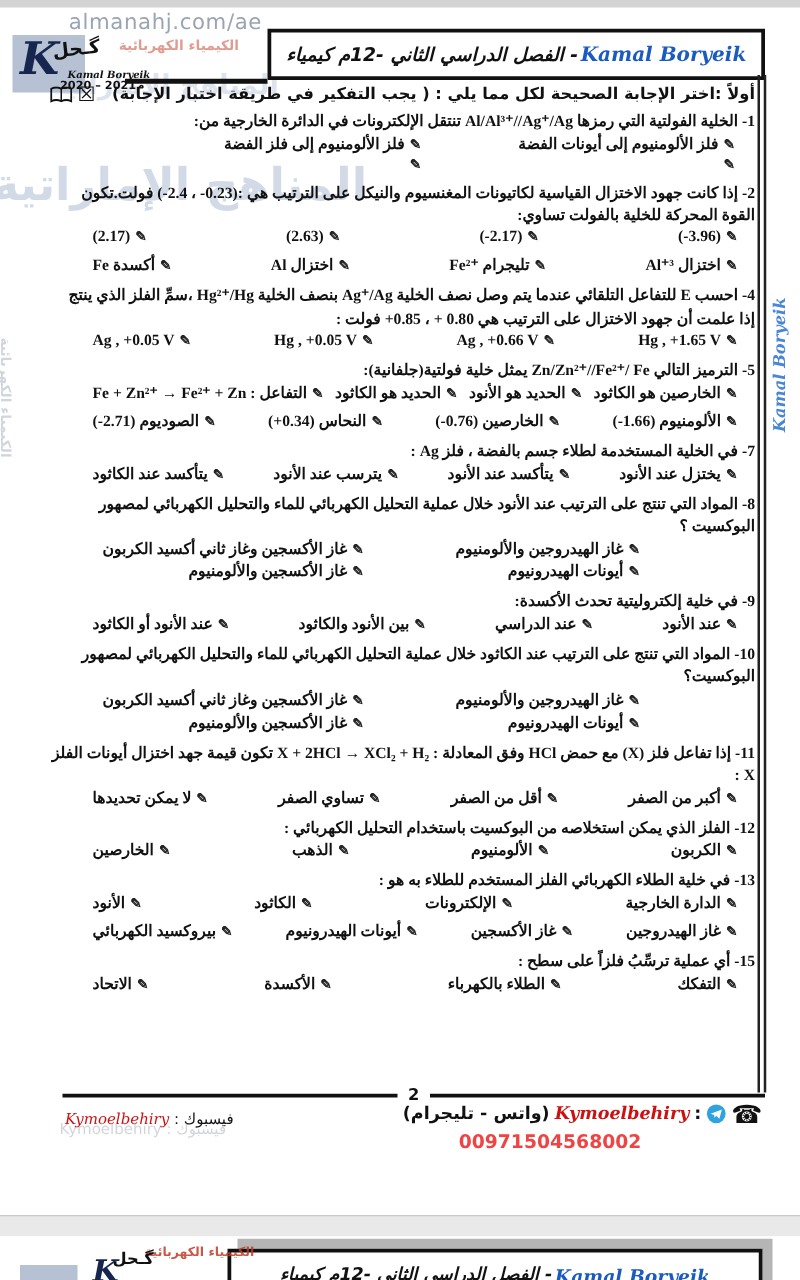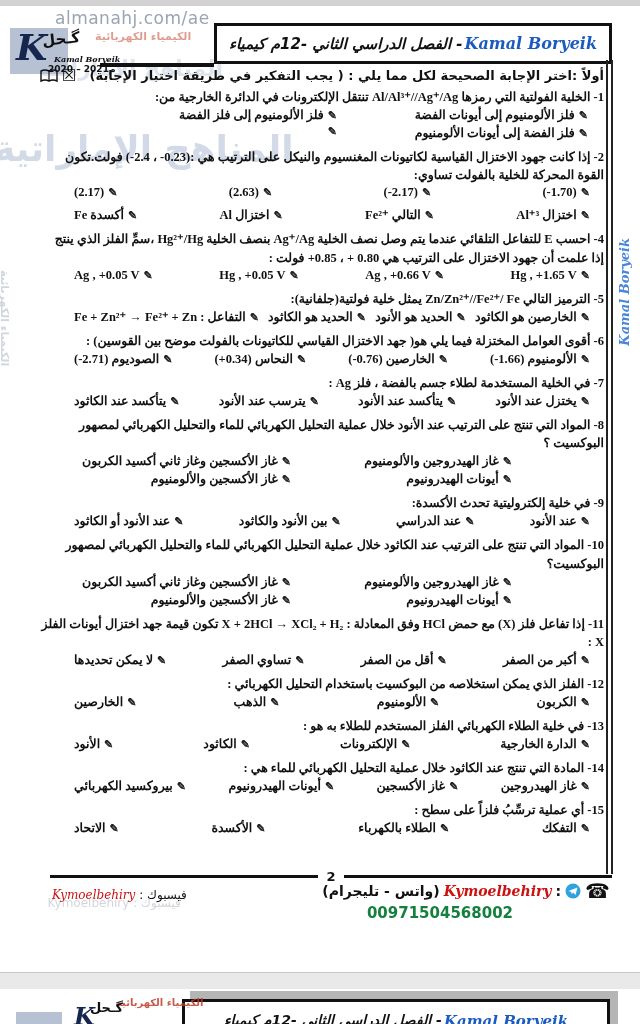--- a/index.html
+++ b/index.html
@@ -48,21 +48,21 @@
   .marker { font-size:11px; color:#222; }
 
   .footer-rule { position:absolute; left:50px; top:869px; width:562px; display:flex; align-items:center; direction:ltr; }
   .footer-rule .seg { flex:1; height:3px; background:#111; }
   .footer-rule .pg { padding:0 8px; font-size:13px; font-weight:bold; color:#111; }
 
   .contact-right { position:absolute; right:30px; top:879px; width:340px; text-align:center; direction:rtl; }
   .contact-line { display:flex; justify-content:flex-start; align-items:center; gap:4px; font-size:14px; font-weight:bold; color:#111; }
   .contact-line .phone-ic { font-size:20px; }
   .contact-line .name { color:#cc1111; font-family:"DejaVu Serif", serif; font-style:italic; font-weight:bold; }
-  .phone-num { font-size:15px; font-weight:bold; color:#15803d; margin-top:1px; direction:ltr; }
+  .phone-num { font-size:15px; font-weight:bold; color:#ef4444; margin-top:1px; direction:ltr; }
 
   .contact-left { position:absolute; left:52px; top:888px; direction:rtl; font-size:12px; font-weight:normal; color:#111; }
   .contact-left .name { color:#cc1111; font-family:"DejaVu Serif", serif; font-style:italic; }
   .contact-left .ghost { position:absolute; right:6px; top:8px; opacity:.3; color:#6b7686; white-space:nowrap; }
 
   .separator { position:absolute; left:0; top:972px; width:640px; height:17px; background:#e9e9e9; border-top:1px solid #c9c9c9; }
 
   .np-shadow { position:absolute; left:190px; top:991px; width:428px; height:33px; background:#b5b5b5; }
   .np-box { position:absolute; left:182px; top:999px; width:428px; height:60px; border:3px solid #111; background:#fff;
             display:flex; align-items:flex-start; justify-content:center; padding-top:10px; direction:rtl; gap:2px; }
@@ -122,33 +122,32 @@
             <span class="option">
               <span class="marker">✎</span>
               <span class="opt-text" dir="auto">فلز الألومنيوم إلى أيونات الفضة</span>
             </span>
             <span class="option">
               <span class="marker">✎</span>
               <span class="opt-text" dir="auto">فلز الألومنيوم إلى فلز الفضة</span>
             </span>
             <span class="option">
               <span class="marker">✎</span>
-              <span class="opt-text" dir="auto">فلز الفضة إلى أيونات الألومنيوم</span>
             </span>
             <span class="option">
               <span class="marker">✎</span>
             </span>
           </div>
         </div>
         <div class="question">
           <div class="q-text">2- إذا كانت جهود الاختزال القياسية لكاتيونات المغنسيوم والنيكل على الترتيب هي :⁦(-2.4 ، -0.23)⁩ فولت.تكون القوة المحركة للخلية بالفولت تساوي:</div>
           <div class="q-options flex4">
             <span class="option">
               <span class="marker">✎</span>
-              <span class="opt-text" dir="auto">(-1.70)</span>
+              <span class="opt-text" dir="auto">(-3.96)</span>
             </span>
             <span class="option">
               <span class="marker">✎</span>
               <span class="opt-text" dir="auto">(-2.17)</span>
             </span>
             <span class="option">
               <span class="marker">✎</span>
               <span class="opt-text" dir="auto">(2.63)</span>
             </span>
             <span class="option">
@@ -158,21 +157,21 @@
           </div>
         </div>
         <div class="question">
           <div class="q-options flex4">
             <span class="option">
               <span class="marker">✎</span>
               <span class="opt-text" dir="auto">اختزال ⁦Al⁺³⁩</span>
             </span>
             <span class="option">
               <span class="marker">✎</span>
-              <span class="opt-text" dir="auto">التالي ⁦Fe²⁺⁩</span>
+              <span class="opt-text" dir="auto">تليجرام ⁦Fe²⁺⁩</span>
             </span>
             <span class="option">
               <span class="marker">✎</span>
               <span class="opt-text" dir="auto">اختزال ⁦Al⁩</span>
             </span>
             <span class="option">
               <span class="marker">✎</span>
               <span class="opt-text" dir="auto">أكسدة ⁦Fe⁩</span>
             </span>
           </div>
@@ -213,21 +212,20 @@
               <span class="marker">✎</span>
               <span class="opt-text" dir="auto">الحديد هو الكاثود</span>
             </span>
             <span class="option">
               <span class="marker">✎</span>
               <span class="opt-text" dir="auto">التفاعل : ⁦Fe + Zn²⁺ → Fe²⁺ + Zn⁩</span>
             </span>
           </div>
         </div>
         <div class="question">
-          <div class="q-text">6- أقوى العوامل المختزلة فيما يلي هو( جهد الاختزال القياسي للكاتيونات بالفولت موضح بين القوسين) :</div>
           <div class="q-options flex4">
             <span class="option">
               <span class="marker">✎</span>
               <span class="opt-text" dir="auto">الألومنيوم ⁦(-1.66)⁩</span>
             </span>
             <span class="option">
               <span class="marker">✎</span>
               <span class="opt-text" dir="auto">الخارصين ⁦(-0.76)⁩</span>
             </span>
             <span class="option">
@@ -381,21 +379,20 @@
               <span class="marker">✎</span>
               <span class="opt-text" dir="auto">الكاثود</span>
             </span>
             <span class="option">
               <span class="marker">✎</span>
               <span class="opt-text" dir="auto">الأنود</span>
             </span>
           </div>
         </div>
         <div class="question">
-          <div class="q-text">14- المادة التي تنتج عند الكاثود خلال عملية التحليل الكهربائي للماء هي :</div>
           <div class="q-options flex4">
             <span class="option">
               <span class="marker">✎</span>
               <span class="opt-text" dir="auto">غاز الهيدروجين</span>
             </span>
             <span class="option">
               <span class="marker">✎</span>
               <span class="opt-text" dir="auto">غاز الأكسجين</span>
             </span>
             <span class="option">

